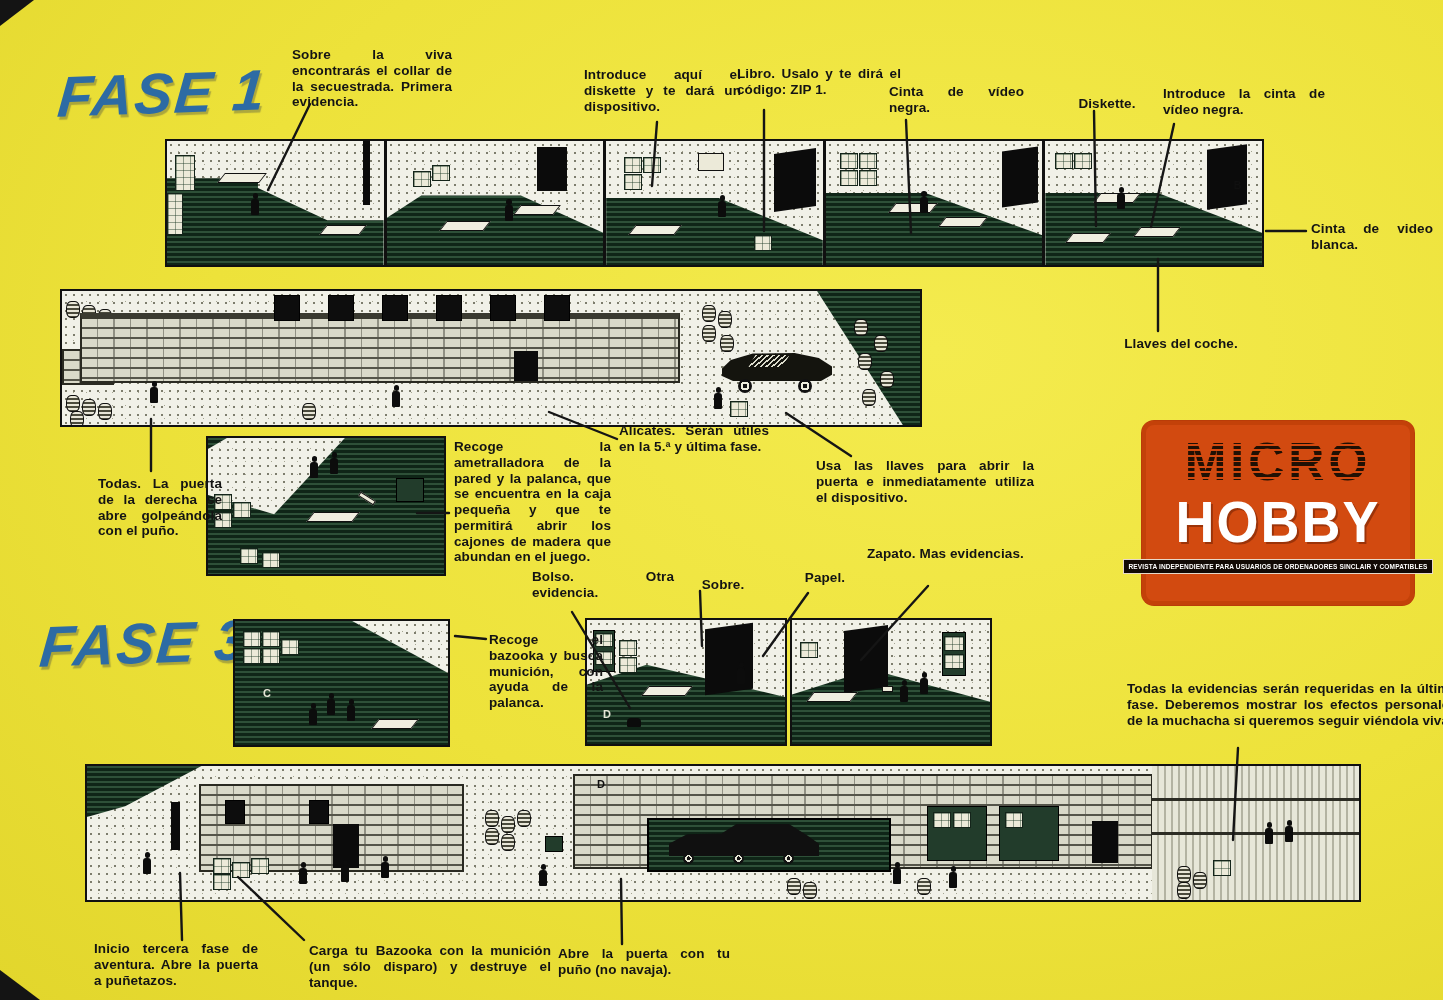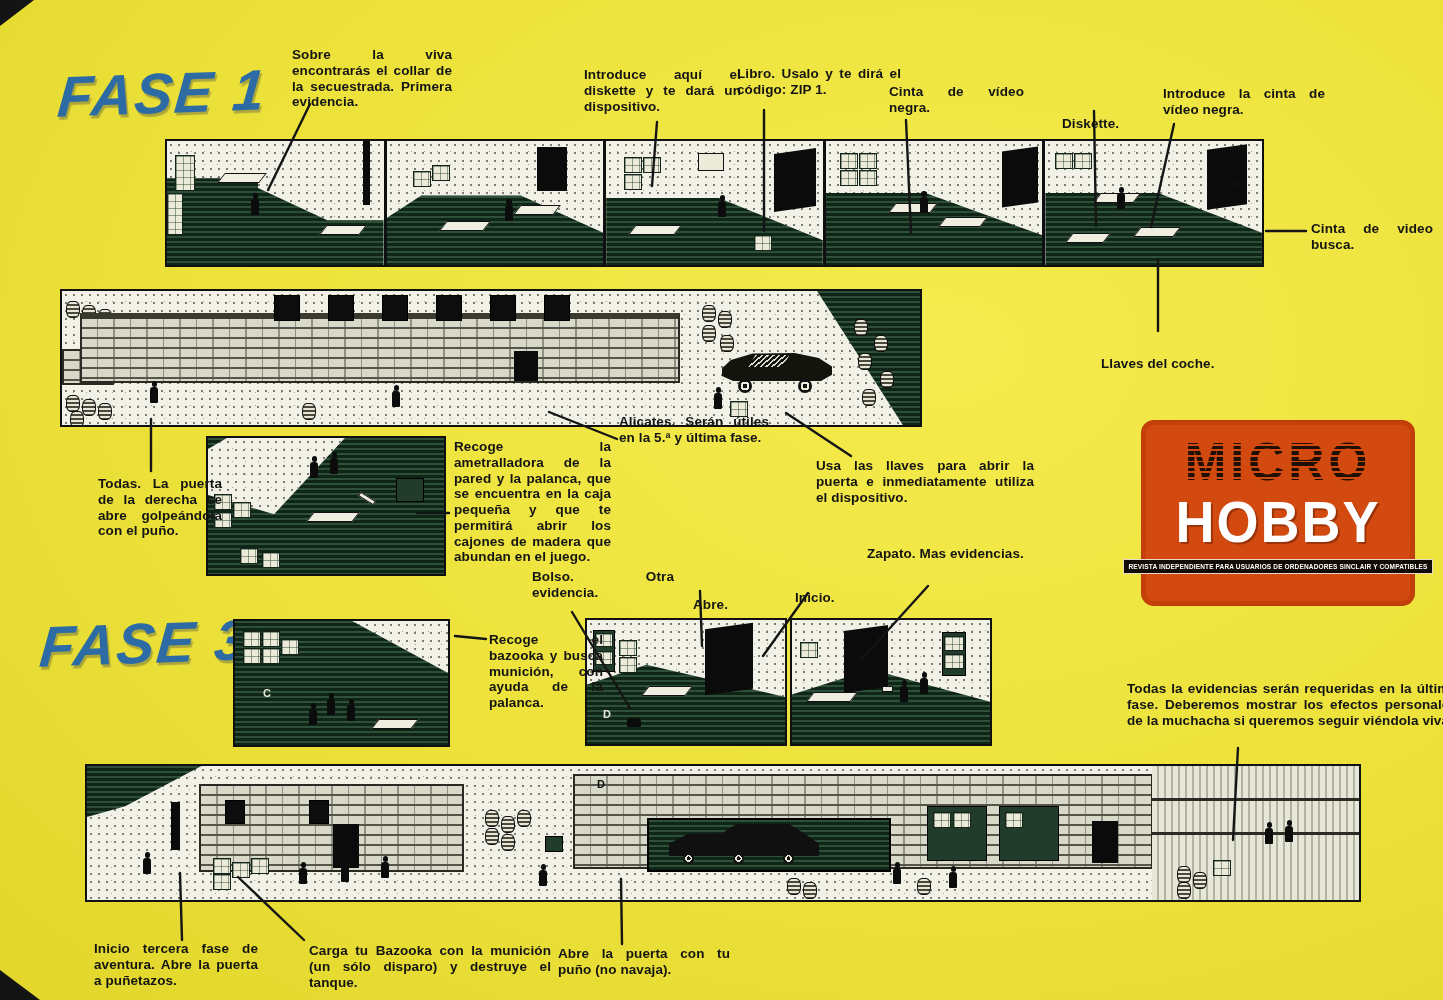--- a/index.html
+++ b/index.html
@@ -15,21 +15,21 @@
 
   .fase-title{
     position:absolute;font-style:italic;font-weight:bold;font-size:57px;letter-spacing:2px;
     color:#2d6ba4;transform:rotate(-2deg) skewX(-7deg);
     text-shadow:2px 3px 1px rgba(25,35,70,.30);
   }
   .ann{
     position:absolute;font-weight:bold;font-size:13.5px;line-height:1.17;color:#141414;
     text-align:justify;z-index:6;letter-spacing:.1px;
   }
-  .ann.nj{text-align:left;margin-top:20px;}
+  .ann.nj{text-align:center;}
   .overlay{position:absolute;left:0;top:0;z-index:5;pointer-events:none;}
 
   
   .shot{position:absolute;border:2.5px solid #101010;overflow:hidden;z-index:2;background:#f1f1e8;}
   .stip{
     background-color:#f1f1e8;
     background-image:radial-gradient(#7d7d6d 1px,transparent 1.25px),radial-gradient(#a5a592 .8px,transparent 1px);
     background-size:8px 8px,13px 13px;background-position:0 0,5px 4px;
   }
   .grn{background:repeating-linear-gradient(180deg,#2e5038 0 2px,#0f2517 2px 5px);}
@@ -342,29 +342,29 @@
     <line x1="621" y1="879" x2="622" y2="944"></line>
   </g>
 </svg>
 
 <div class="ann" style="left:292px;top:47px;width:160px;">Sobre la viva encontrarás el collar de la secuestrada. Primera evidencia.</div>
 <div class="ann" style="left:584px;top:67px;width:157px;">Introduce aquí el diskette y te dará un dispositivo.</div>
 <div class="ann" style="left:737px;top:66px;width:164px;">Libro. Usalo y te dirá el código: ZIP 1.</div>
 <div class="ann" style="left:889px;top:84px;width:135px;">Cinta de vídeo negra.</div>
 <div class="ann nj" style="left:1062px;top:96px;width:90px;">Diskette.</div>
 <div class="ann" style="left:1163px;top:86px;width:162px;">Introduce la cinta de vídeo negra.</div>
-<div class="ann" style="left:1311px;top:221px;width:122px;">Cinta de video busca.</div>
+<div class="ann" style="left:1311px;top:221px;width:122px;">Cinta de video blanca.</div>
 <div class="ann nj" style="left:1101px;top:336px;width:160px;">Llaves del coche.</div>
 <div class="ann" style="left:98px;top:476px;width:124px;">Todas. La puerta de la derecha se abre golpeándola con el puño.</div>
 <div class="ann" style="left:454px;top:439px;width:157px;">Recoge la ametralladora de la pared y la palanca, que se encuentra en la caja pequeña y que te permitirá abrir los cajones de madera que abundan en el juego.</div>
-<div class="ann" style="left:619px;top:414px;width:150px;">Alicates. Serán útiles en la 5.ª y última fase.</div>
+<div class="ann" style="left:619px;top:423px;width:150px;">Alicates. Serán útiles en la 5.ª y última fase.</div>
 <div class="ann" style="left:816px;top:458px;width:218px;">Usa las llaves para abrir la puerta e inmediatamente utiliza el dispositivo.</div>
 <div class="ann" style="left:532px;top:569px;width:142px;">Bolso. Otra evidencia.</div>
-<div class="ann nj" style="left:693px;top:577px;width:60px;">Abre.</div>
-<div class="ann nj" style="left:795px;top:570px;width:60px;">Inicio.</div>
+<div class="ann nj" style="left:693px;top:577px;width:60px;">Sobre.</div>
+<div class="ann nj" style="left:795px;top:570px;width:60px;">Papel.</div>
 <div class="ann" style="left:867px;top:546px;width:157px;">Zapato. Mas evidencias.</div>
 <div class="ann" style="left:489px;top:632px;width:114px;">Recoge el bazooka y busca munición, con ayuda de la palanca.</div>
 <div class="ann" style="left:1127px;top:681px;width:330px;">Todas la evidencias serán requeridas en la última fase. Deberemos mostrar los efectos personales de la muchacha si queremos seguir viéndola viva.</div>
 <div class="ann" style="left:94px;top:941px;width:164px;">Inicio tercera fase de aventura. Abre la puerta a puñetazos.</div>
 <div class="ann" style="left:309px;top:943px;width:242px;">Carga tu Bazooka con la munición (un sólo disparo) y destruye el tanque.</div>
 <div class="ann" style="left:558px;top:946px;width:172px;">Abre la puerta con tu puño (no navaja).</div>
 
 <div class="logo">
   <div class="micro-wrap">
     <div class="micro">MICRO</div>

